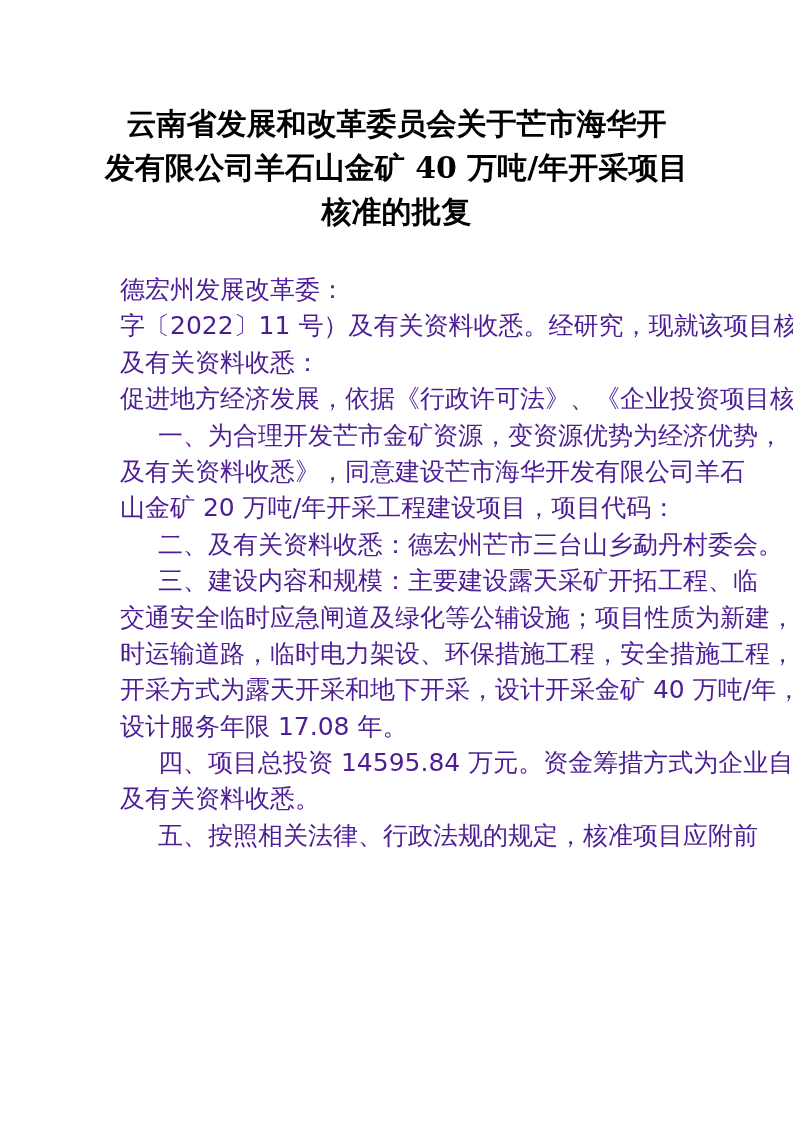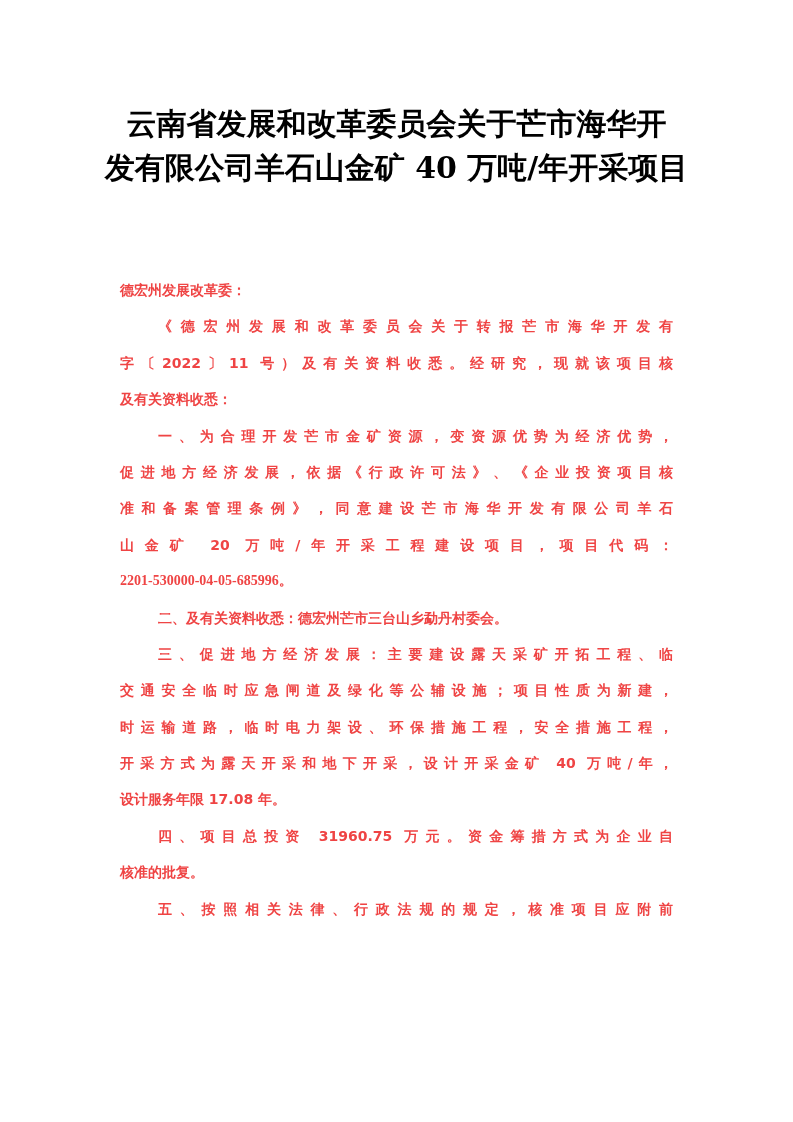--- a/index.html
+++ b/index.html
@@ -3,69 +3,68 @@
 <meta charset="utf-8">
 <style>
   html, body { margin: 0; padding: 0; background: #ffffff; }
   body { width: 793px; height: 1122px; position: relative; overflow: hidden; }
   .page { position: absolute; left: 0; top: 4px; width: 793px; height: 1122px; background: #ffffff; color: #000; }
   .title { position: absolute; left: 100px; width: 593px; top: 98px; text-align: center;
            font-family: "DejaVu Serif", "Liberation Serif", serif; font-weight: bold; font-size: 30px;
            line-height: 44px; color: #000; }
   .title .tline { display: block; white-space: nowrap; }
   .body { position: absolute; left: 120px; width: 553px; top: 268px;
-          font-family: "DejaVu Sans", "Liberation Serif", serif; font-size: 14px; color: #ef4444; font-weight: bold; }
+          font-family: "DejaVu Sans", "Liberation Serif", serif; font-size: 25px; color: #4c1d95; }
   .line { display: block; height: 36.4px; line-height: 36.4px; white-space: nowrap;
           text-align: justify; text-align-last: justify; }
   .line.last { text-align-last: left; }
   .line.indent { padding-left: 38px; }
   .num { font-family: "Liberation Serif", "DejaVu Serif", serif; }
 </style>
 </head>
 <body>
 
 <div class="page">
 
   <div class="title">
     <span class="tline">云南省发展和改革委员会关于芒市海华开</span>
     <span class="tline">发有限公司羊石山金矿 40 万吨/年开采项目</span>
+    <span class="tline">核准的批复</span>
   </div>
 
   <div class="body">
     <span class="line last">德宏州发展改革委：</span>
 
     <div>
-      <span class="line indent">《德宏州发展和改革委员会关于转报芒市海华开发有</span>
       <span class="line">字〔2022〕11 号）及有关资料收悉。经研究，现就该项目核</span>
       <span class="line last">及有关资料收悉：</span>
     </div>
 
     <div>
+      <span class="line">促进地方经济发展，依据《行政许可法》、《企业投资项目核</span>
       <span class="line indent">一、为合理开发芒市金矿资源，变资源优势为经济优势，</span>
-      <span class="line">促进地方经济发展，依据《行政许可法》、《企业投资项目核</span>
-      <span class="line">准和备案管理条例》，同意建设芒市海华开发有限公司羊石</span>
+      <span class="line">及有关资料收悉》，同意建设芒市海华开发有限公司羊石</span>
       <span class="line">山金矿 20 万吨/年开采工程建设项目，项目代码：</span>
-      <span class="line last num">2201-530000-04-05-685996。</span>
     </div>
 
     <div>
       <span class="line indent last">二、及有关资料收悉：德宏州芒市三台山乡勐丹村委会。</span>
     </div>
 
     <div>
-      <span class="line indent">三、促进地方经济发展：主要建设露天采矿开拓工程、临</span>
+      <span class="line indent">三、建设内容和规模：主要建设露天采矿开拓工程、临</span>
       <span class="line">交通安全临时应急闸道及绿化等公辅设施；项目性质为新建，</span>
       <span class="line">时运输道路，临时电力架设、环保措施工程，安全措施工程，</span>
       <span class="line">开采方式为露天开采和地下开采，设计开采金矿 40 万吨/年，</span>
       <span class="line last">设计服务年限 17.08 年。</span>
     </div>
 
     <div>
-      <span class="line indent">四、项目总投资 31960.75 万元。资金筹措方式为企业自</span>
-      <span class="line last">核准的批复。</span>
+      <span class="line indent">四、项目总投资 14595.84 万元。资金筹措方式为企业自</span>
+      <span class="line last">及有关资料收悉。</span>
     </div>
 
     <div>
       <span class="line indent">五、按照相关法律、行政法规的规定，核准项目应附前</span>
     </div>
   </div>
 
 </div>
 
 </body></html>

